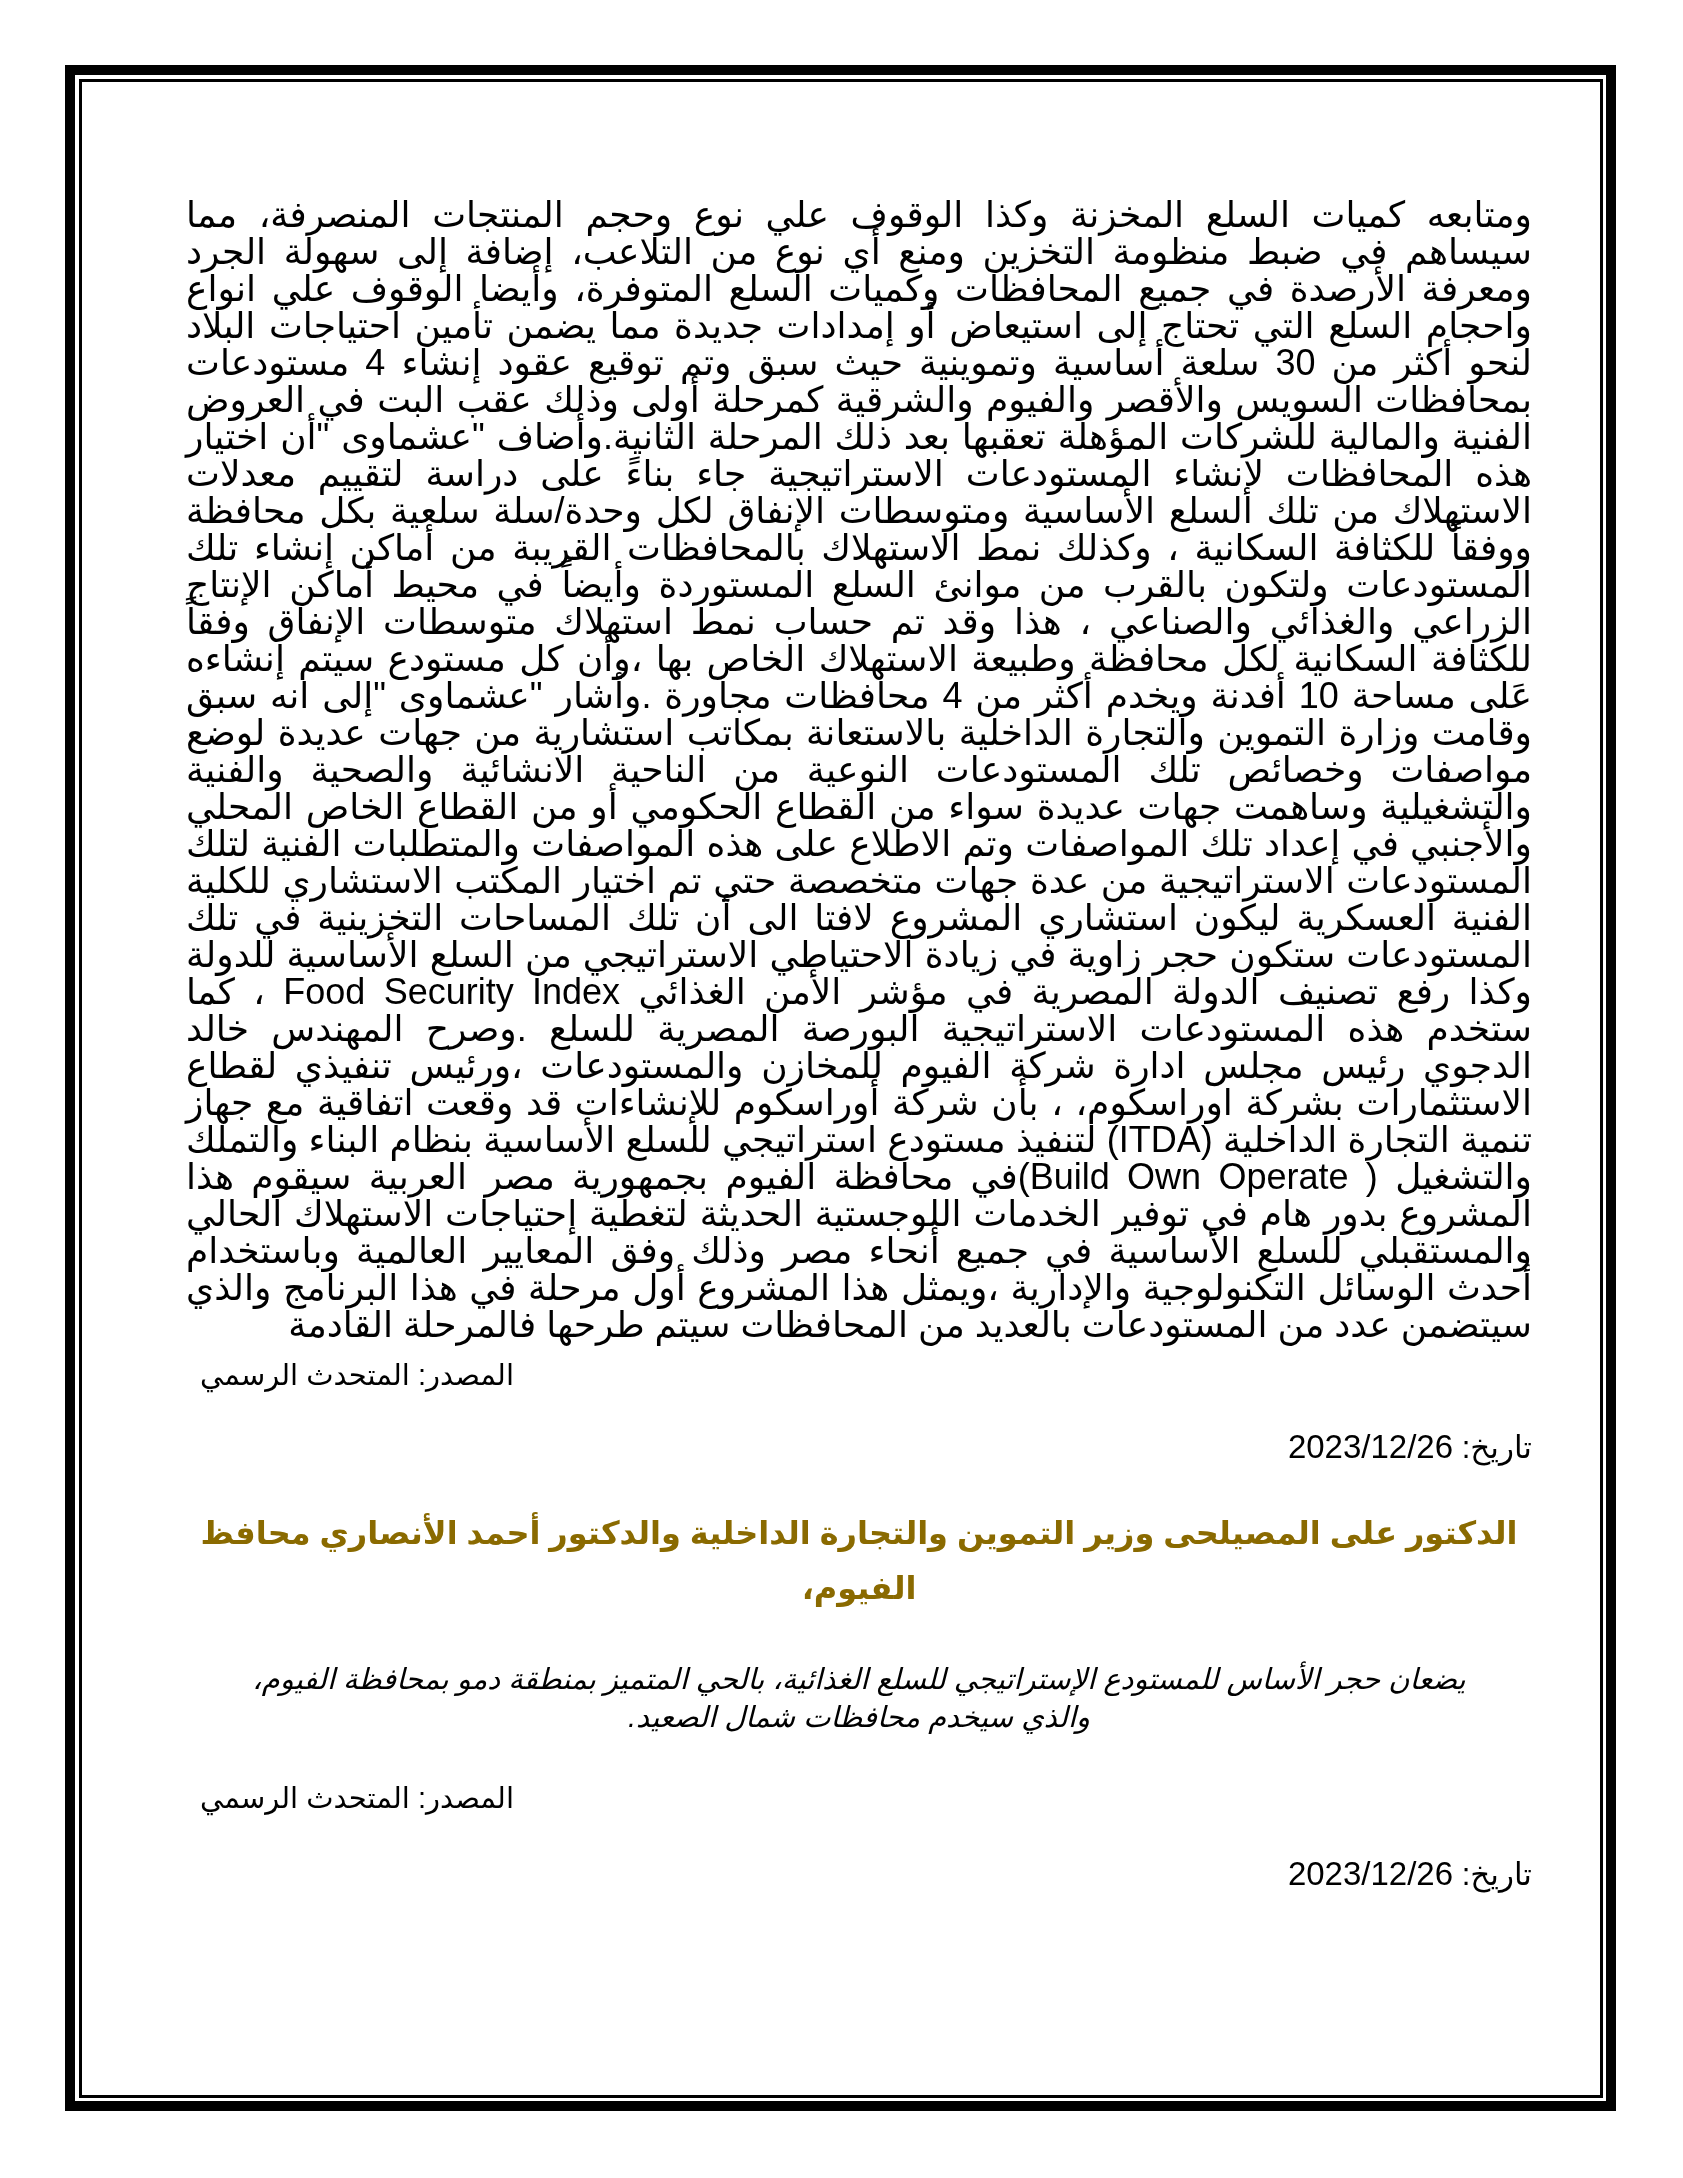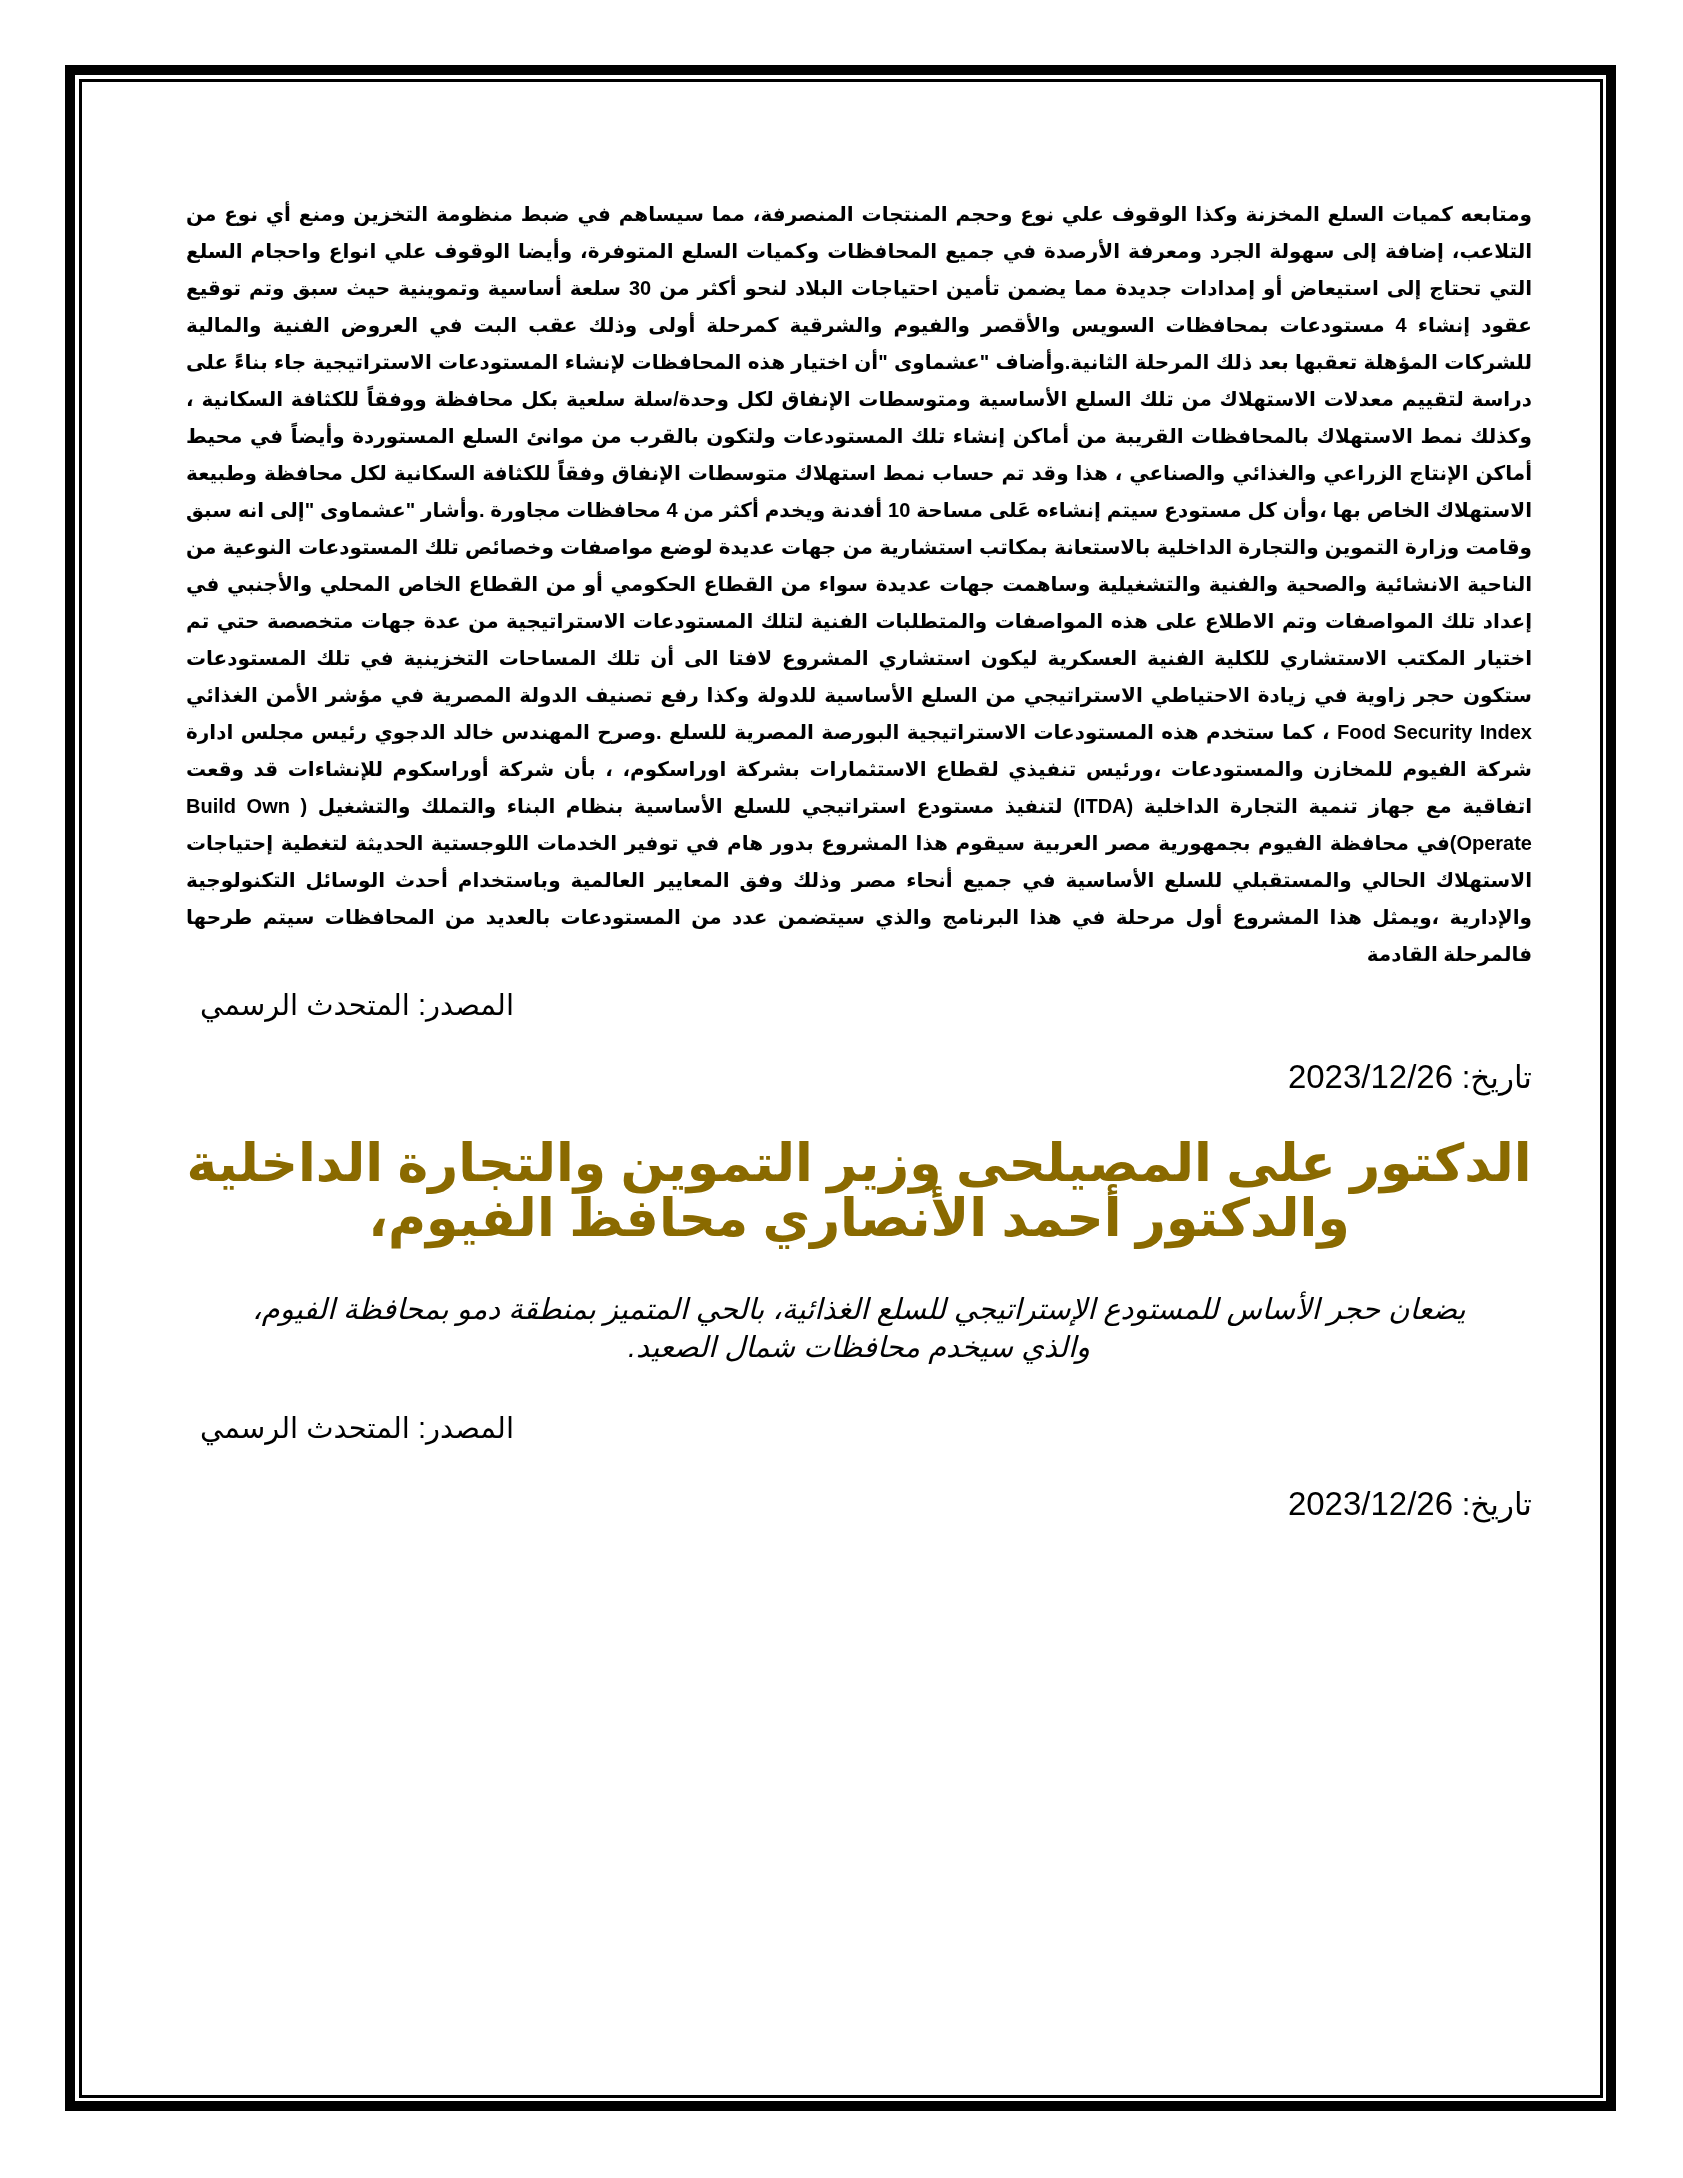--- a/index.html
+++ b/index.html
@@ -11,28 +11,28 @@
   .frame-inner {
     position: absolute; left: 79px; top: 79px; width: 1524px; height: 2019px;
     box-sizing: border-box; border: 3px solid #000;
   }
   .content {
     position: absolute; left: 186px; top: 196px; width: 1346px;
     direction: rtl; text-align: justify; color: #000;
     font-family: "Liberation Sans", "DejaVu Sans", sans-serif;
   }
   .body-text {
-    font-size: 20px; line-height: 37px; margin: 0;
-    text-align: justify; text-align-last: right; font-weight: bold;
+    font-size: 36px; line-height: 37px; margin: 0;
+    text-align: justify; text-align-last: right;
   }
   .meta-line { font-size: 29px; line-height: 37px; margin: 14px; text-align: left; }
   .date-line { font-size: 31px; margin-top: 34px; text-align: right; }
   .date-line .num { font-size: 33px; }
   .title {
-    color: #8a6a00; font-weight: bold; font-size: 52px; line-height: 55px;
+    color: #8a6a00; font-weight: bold; font-size: 32px; line-height: 55px;
     text-align: center; margin: 40px 0 0 0;
   }
   .lead {
     font-size: 29px; line-height: 38px; text-align: center;
     margin: 44px 40px 0 40px;
     font-style: italic;
   }
   .meta2 { margin-top: 44px; }
   .date2 { margin-top: 38px; }
 </style>

